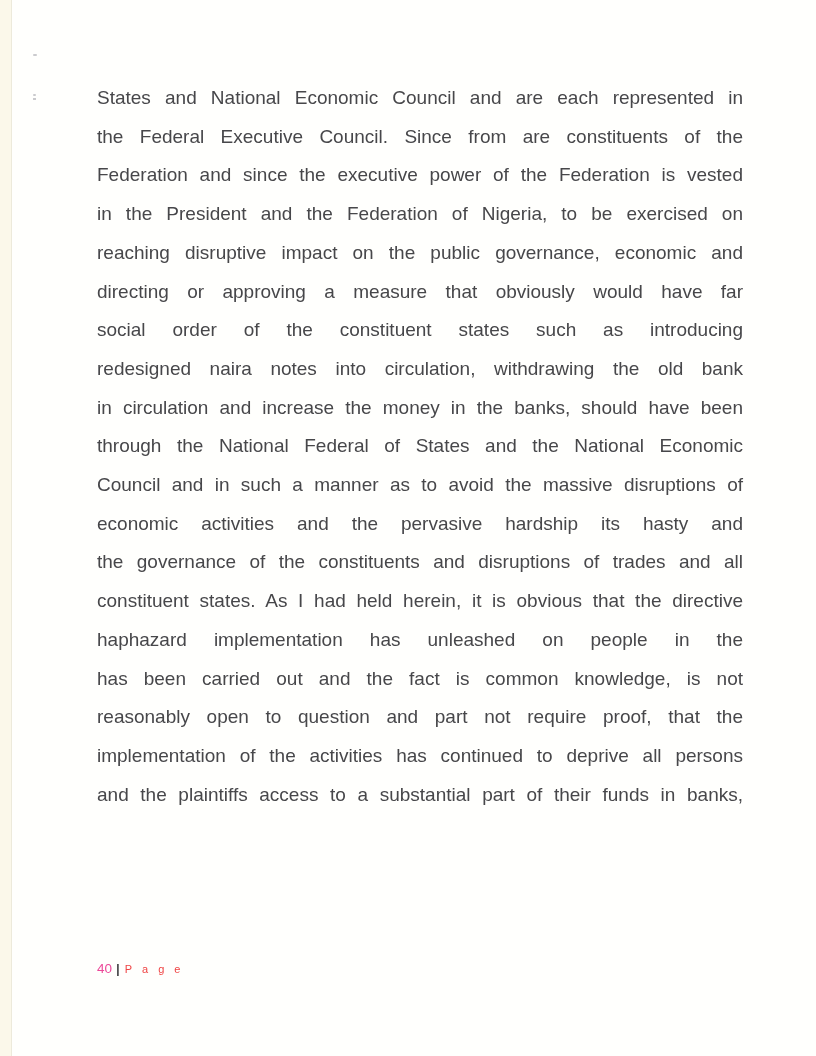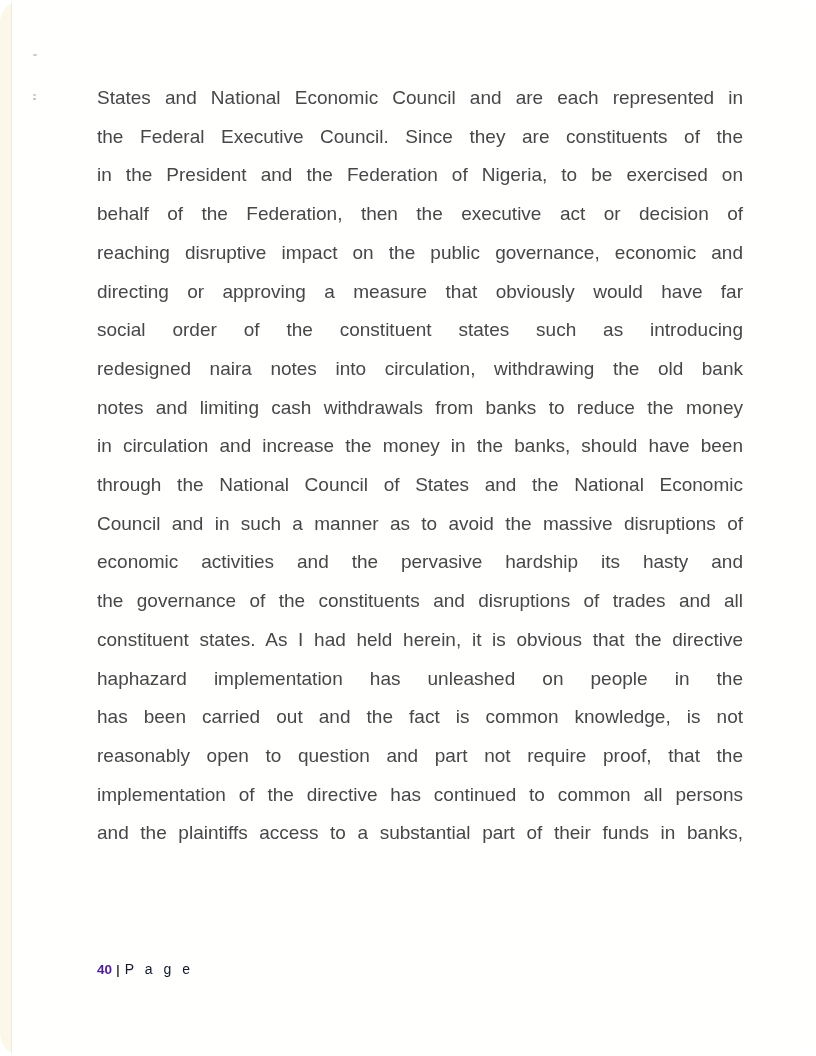--- a/index.html
+++ b/index.html
@@ -7,21 +7,20 @@
     padding: 0;
     background: #ffffff;
   }
   .page {
     position: relative;
     width: 816px;
     height: 1056px;
     background: #fffffd;
     overflow: hidden;
     font-family: "Liberation Sans", sans-serif;
-    border-radius: 23px;
   }
   .edge-strip {
     position: absolute;
     left: 0;
     top: 0;
     width: 11px;
     height: 1056px;
     background: #fbf8ea;
     border-right: 1px solid #edeadb;
   }
@@ -68,64 +67,63 @@
     white-space: normal;
   }
   .footer {
     position: absolute;
     left: 97px;
     top: 960px;
     font-size: 13.5px;
     line-height: 18px;
   }
   .page-number {
-    font-weight: bold;
-    color: #4c1d95;
+    font-weight: normal;
+    color: #ec4899;
   }
   .footer-separator {
     font-weight: bold;
     color: #4c4c4e;
     margin: 0 5px 0 4px;
   }
   .page-label {
-    color: #0f172a;
+    color: #ef4444;
     letter-spacing: 3.5px;
-    font-size: 14px;
+    font-size: 11px;
   }
 </style>
 </head>
 <body>
 
 <div class="page">
 
   <div class="edge-strip"></div>
 
   <div class="speck speck-1"></div>
   <div class="speck speck-2"></div>
 
   <div class="text-block">
       <div class="text-line">States and National Economic Council and are each represented in</div>
-      <div class="text-line">the Federal Executive Council. Since they are constituents of the</div>
+      <div class="text-line">the Federal Executive Council. Since from are constituents of the</div>
+      <div class="text-line">Federation and  since the executive power of the Federation is vested</div>
       <div class="text-line">in the President and the Federation of Nigeria,  to be exercised on</div>
-      <div class="text-line">behalf of the Federation, then the executive act or decision of</div>
       <div class="text-line">reaching  disruptive impact on the public governance, economic and</div>
       <div class="text-line">directing or approving a measure that obviously would have far</div>
       <div class="text-line">social   order of the constituent states such as   introducing</div>
       <div class="text-line">redesigned naira notes into circulation, withdrawing the old bank</div>
-      <div class="text-line">notes and limiting cash withdrawals from banks to reduce the money</div>
       <div class="text-line">in circulation and increase the money in the banks, should have been</div>
-      <div class="text-line">through the National Council of States and the National Economic</div>
+      <div class="text-line">through the National Federal of States and the National Economic</div>
       <div class="text-line">Council and in such a manner as to avoid the massive disruptions of</div>
       <div class="text-line">economic activities and the pervasive hardship its hasty and</div>
       <div class="text-line">the governance of the constituents  and disruptions of trades and all</div>
       <div class="text-line">constituent states. As I had held herein, it is obvious that the directive</div>
       <div class="text-line">haphazard implementation has unleashed on people in the</div>
       <div class="text-line">has been carried out and the fact is common knowledge, is not</div>
       <div class="text-line">reasonably open to question and part not require proof, that the</div>
-      <div class="text-line">implementation of the directive has continued to common all persons</div>
+      <div class="text-line">implementation of the activities has continued to deprive all persons</div>
       <div class="text-line">and the plaintiffs access to a substantial part of their funds in banks,</div>
     </div>
 
   <div class="footer">
     <span class="page-number">40</span><span class="footer-separator">|</span><span class="page-label">P a g e</span>
   </div>
 
 </div>
 
 </body></html>

